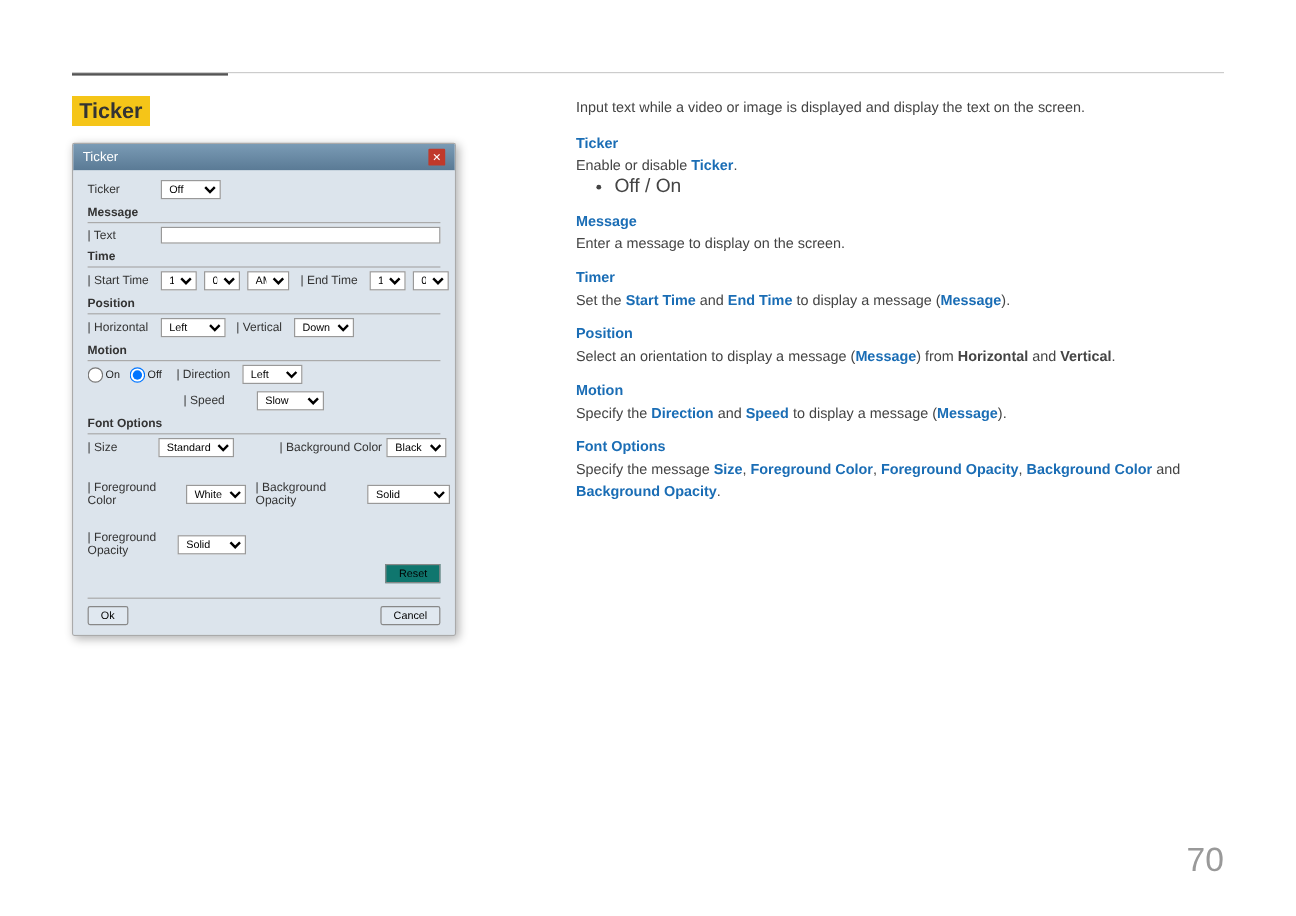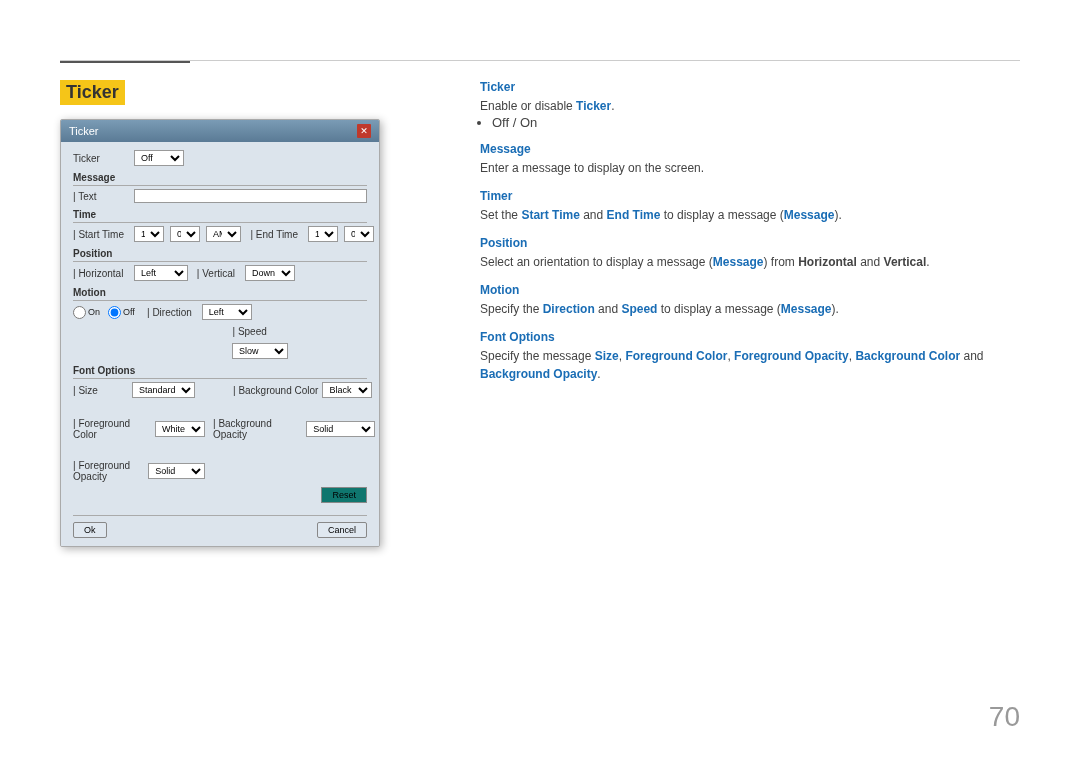--- a/index.html
+++ b/index.html
@@ -215,22 +215,22 @@
       font-weight: bold;
     }
 
     .help-text .blue {
       color: #1a6db5;
       font-weight: bold;
     }
 
     .bullet-list {
       list-style: disc;
-      margin-left: 12px;
-      font-size: 13px;
+      margin-left: 32px;
+      font-size: 16px;
       color: #444;
     }
 
     .bullet-list li {
       margin-bottom: 2px;
     }
 
     
     .page-number {
       position: absolute;
@@ -343,21 +343,21 @@
                 <input type="radio" name="motion" value="Off" checked="" style="">
                 <span>Off</span>
               </div>
             </div>
             <span class="dialog-label" style="min-width:55px; text-align:right; padding-right:4px;">| Direction</span>
             <select class="dialog-select">
               <option>Left</option>
               <option>Right</option>
             </select>
           </div>
-          <div class="dialog-row" style="padding-left: 80px; flex-direction: column;">
+          <div class="dialog-row" style="padding-left: 80px;">
             <span class="dialog-label">| Speed</span>
             <select class="dialog-select">
               <option>Slow</option>
               <option>Normal</option>
               <option>Fast</option>
             </select>
           </div>
         </div>
 
         <div class="dialog-group">
@@ -408,20 +408,21 @@
         <div class="dialog-button-row">
           <button class="dialog-btn">Ok</button>
           <button class="dialog-btn">Cancel</button>
         </div>
 
       </div>
     </div>
   </div>
 
   <div class="right-col">
+    <p class="intro-text">Input text while a video or image is displayed and display the text on the screen.</p>
 
     <div class="help-section">
       <div class="help-heading">Ticker</div>
       <p class="help-text">
         Enable or disable <span class="blue">Ticker</span>.
       </p>
       <ul class="bullet-list">
         <li><span class="bold">Off / On</span></li>
       </ul>
     </div>

